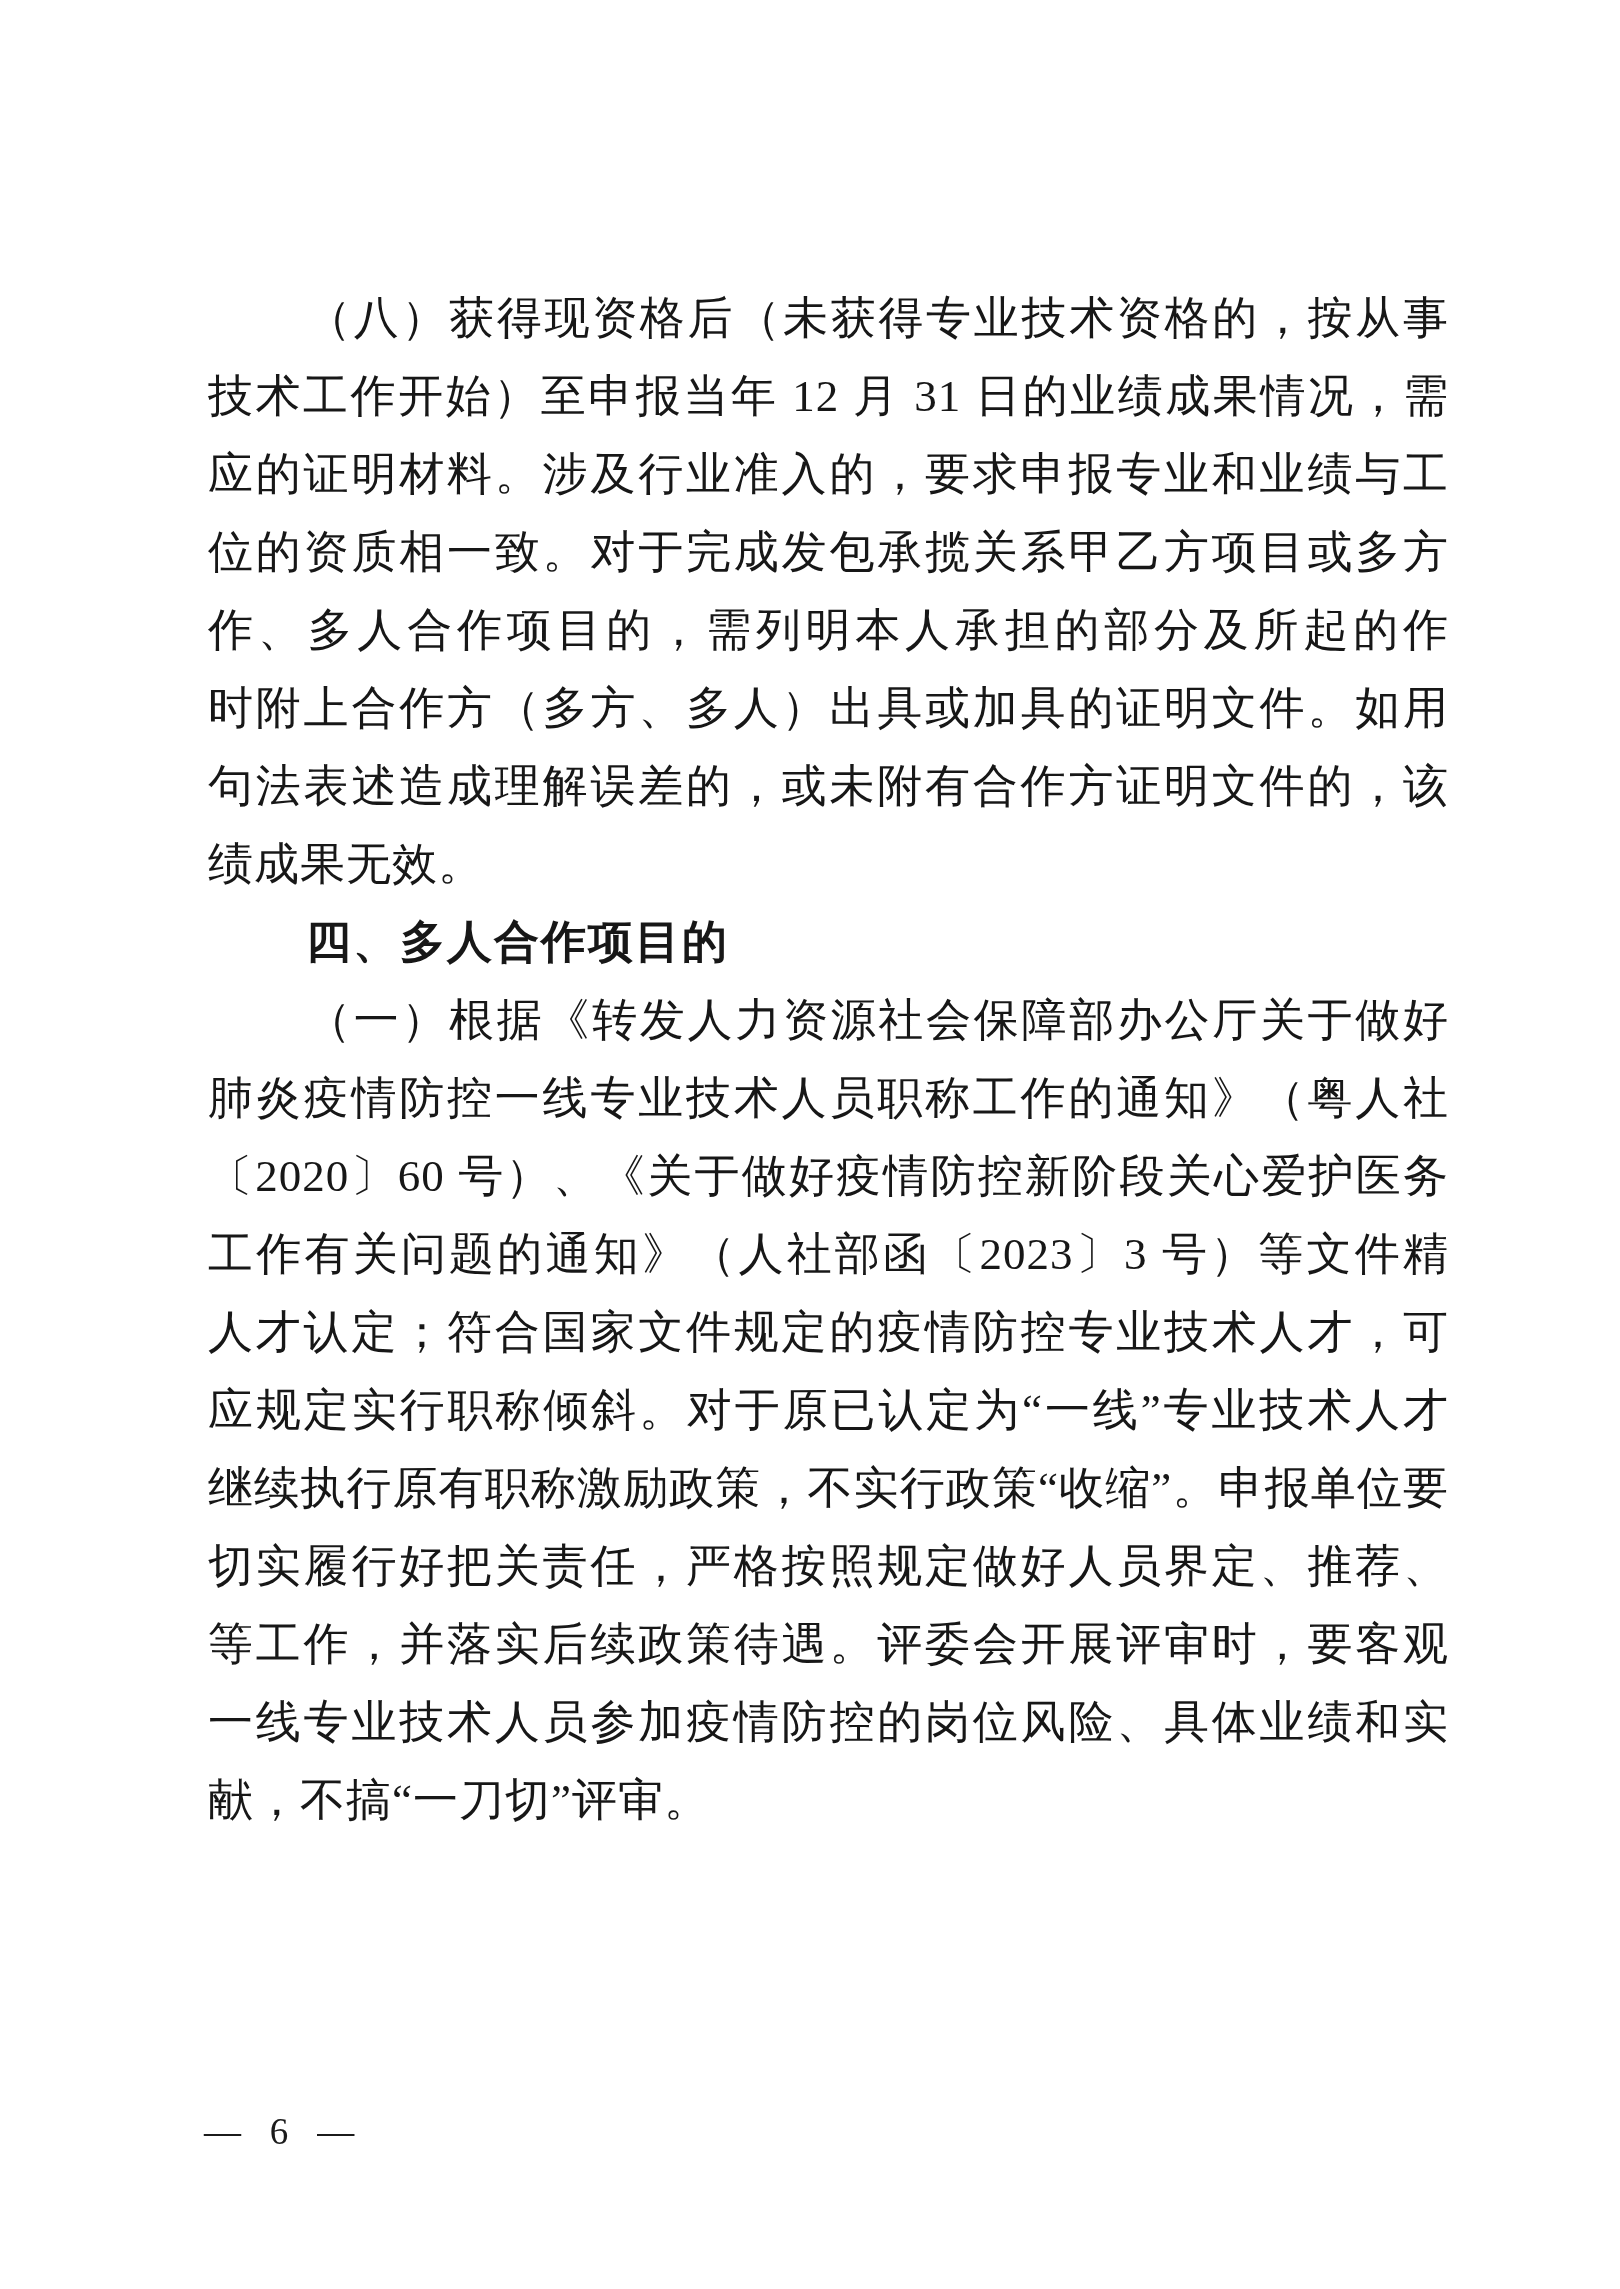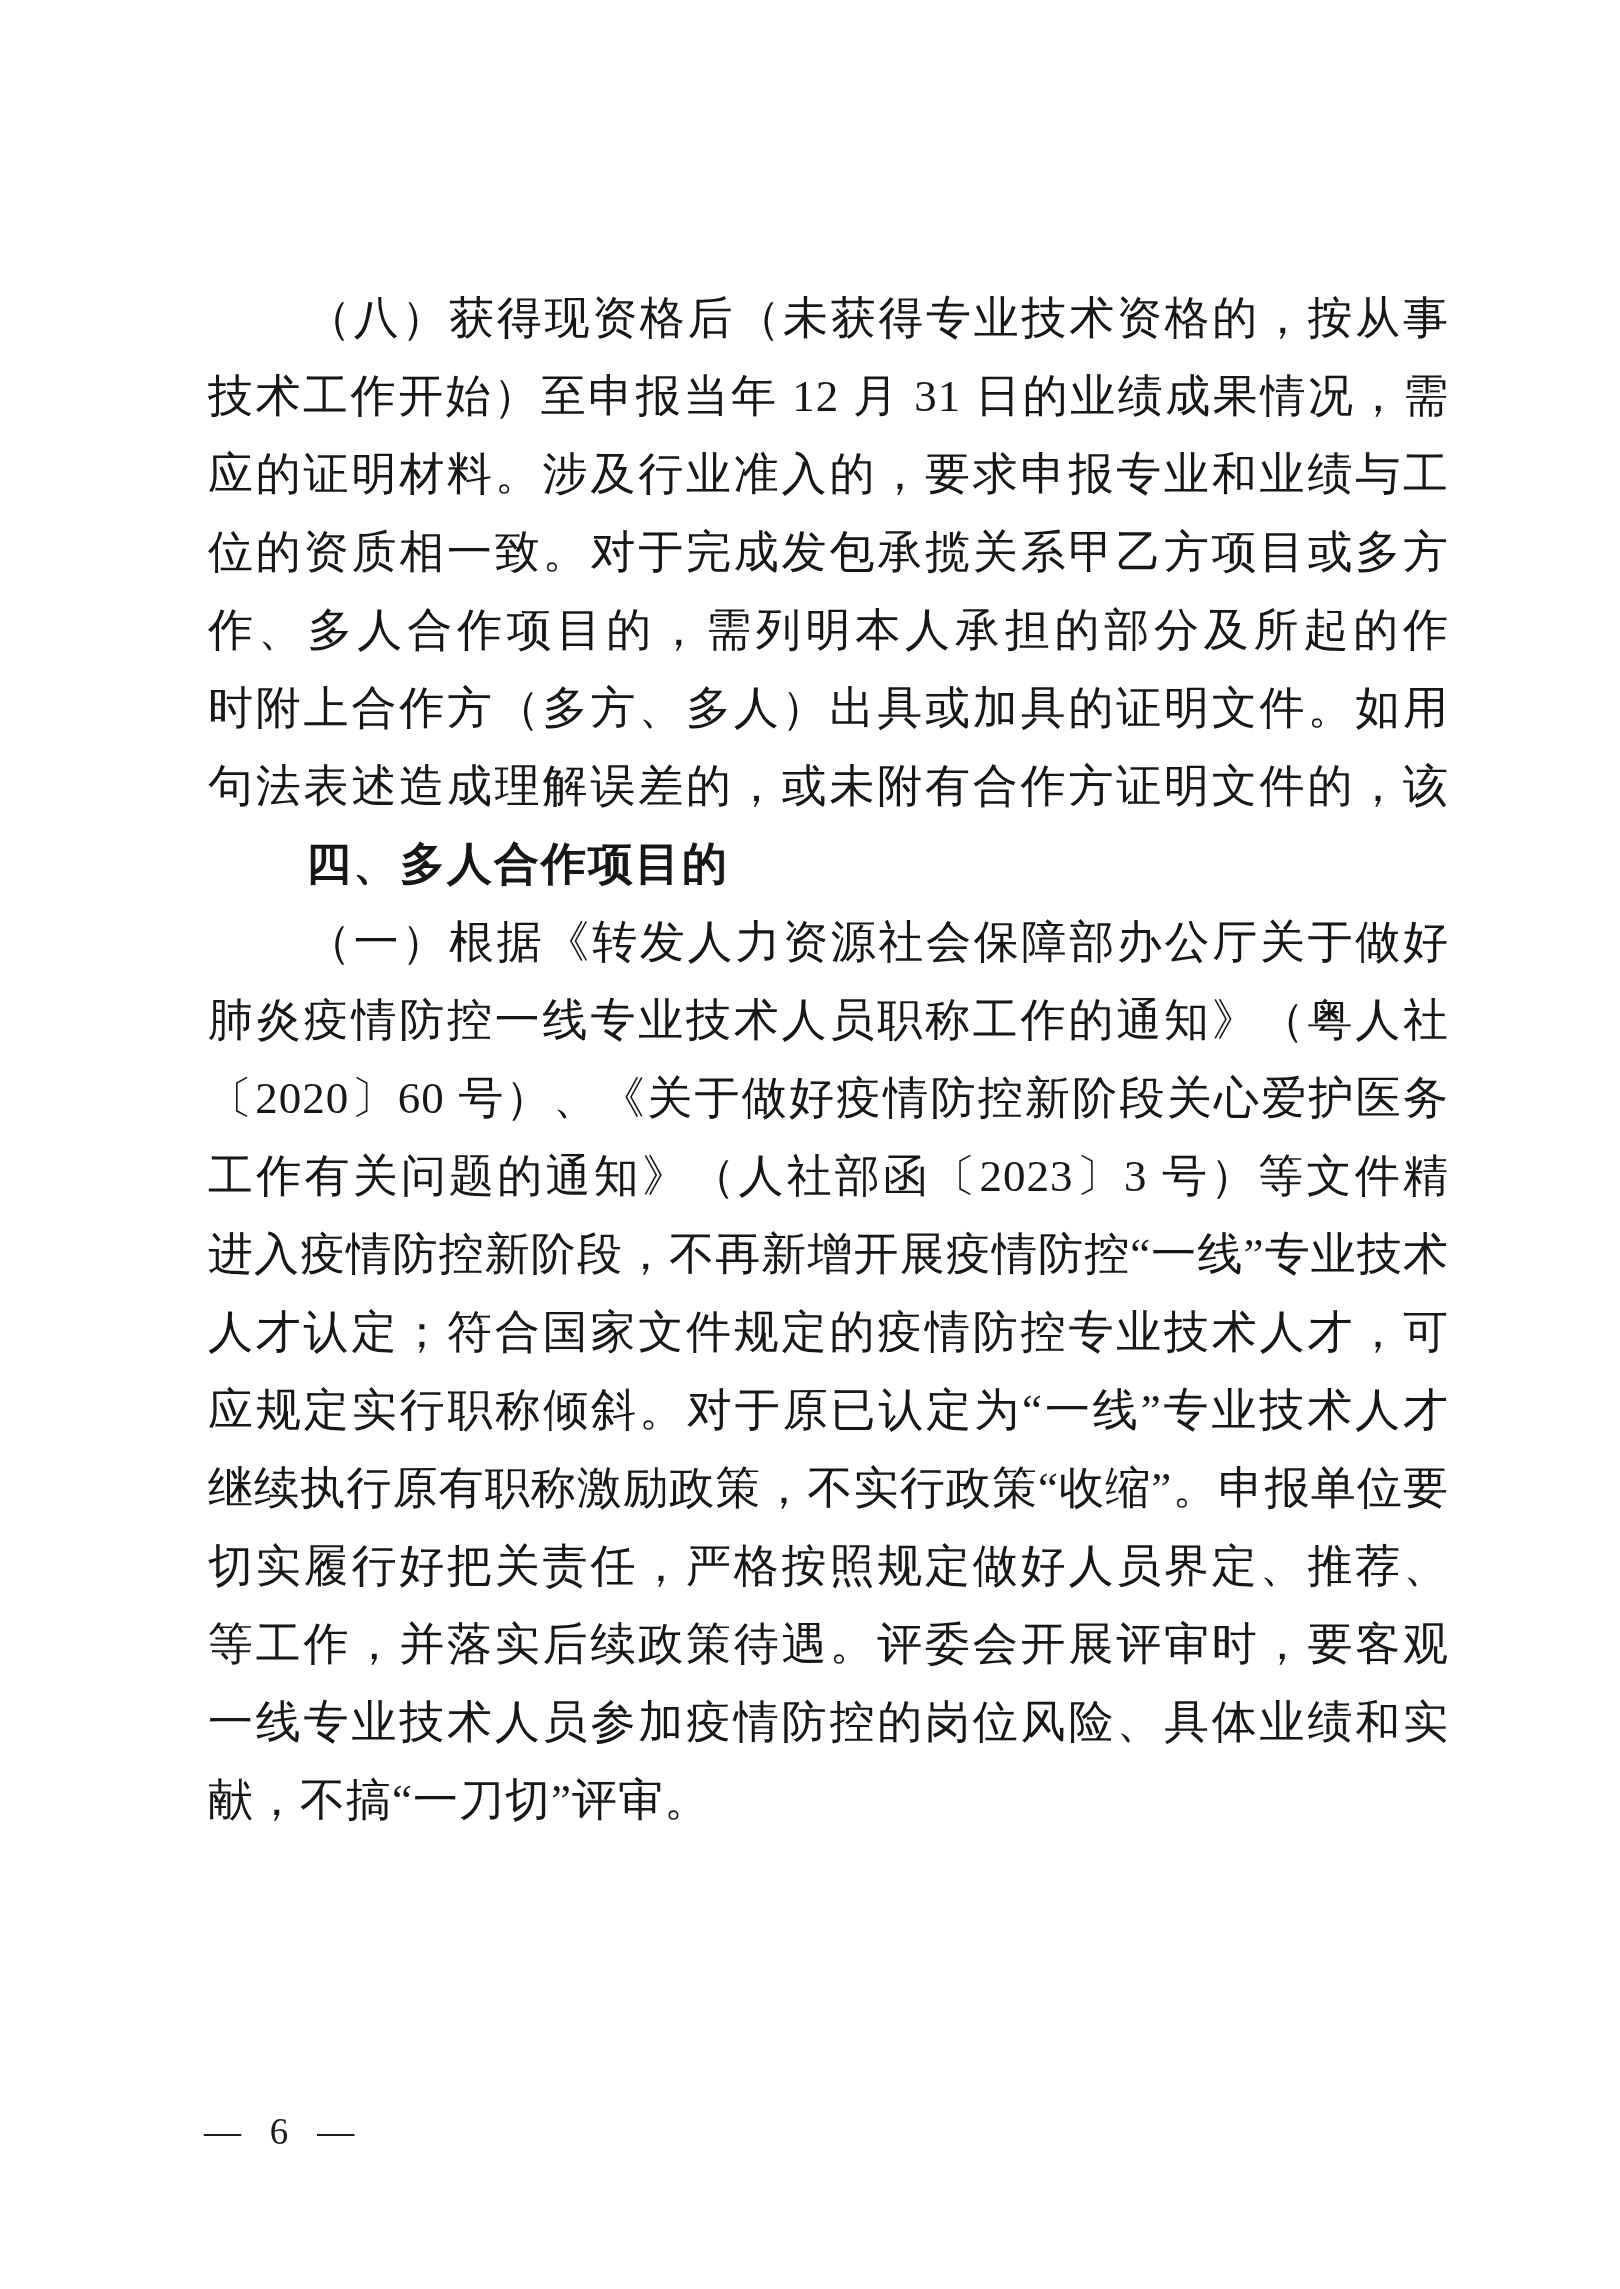--- a/index.html
+++ b/index.html
@@ -72,30 +72,30 @@
   <div class="text-block">
 
     <div class="para">
       <div class="line indent">（八）获得现资格后（未获得专业技术资格的，按从事专业</div>
       <div class="line">技术工作开始）至申报当年 12 月 31 日的业绩成果情况，需附相</div>
       <div class="line">应的证明材料。涉及行业准入的，要求申报专业和业绩与工作单</div>
       <div class="line">位的资质相一致。对于完成发包承揽关系甲乙方项目或多方合</div>
       <div class="line">作、多人合作项目的，需列明本人承担的部分及所起的作用，同</div>
       <div class="line">时附上合作方（多方、多人）出具或加具的证明文件。如用模糊</div>
       <div class="line">句法表述造成理解误差的，或未附有合作方证明文件的，该项业</div>
+      <div class="line end">绩成果无效。</div>
     </div>
 
     <h2 class="heading">四、多人合作项目的</h2>
 
     <div class="para">
       <div class="line indent">（一）根据《转发人力资源社会保障部办公厅关于做好新冠</div>
       <div class="line">肺炎疫情防控一线专业技术人员职称工作的通知》（粤人社函</div>
       <div class="line">〔2020〕60 号）、《关于做好疫情防控新阶段关心爱护医务人员</div>
       <div class="line">工作有关问题的通知》（人社部函〔2023〕3 号）等文件精神，</div>
-      <div class="line">进入疫情防控新阶段，不再新增开展疫情防控“一线”专业技术</div>
       <div class="line">人才认定；符合国家文件规定的疫情防控专业技术人才，可按相</div>
       <div class="line">应规定实行职称倾斜。对于原已认定为“一线”专业技术人才的，</div>
       <div class="line">继续执行原有职称激励政策，不实行政策“收缩”。申报单位要</div>
       <div class="line">切实履行好把关责任，严格按照规定做好人员界定、推荐、公示</div>
       <div class="line">等工作，并落实后续政策待遇。评委会开展评审时，要客观评价</div>
       <div class="line">一线专业技术人员参加疫情防控的岗位风险、具体业绩和实际贡</div>
       <div class="line end">献，不搞“一刀切”评审。</div>
     </div>
 
   </div>

